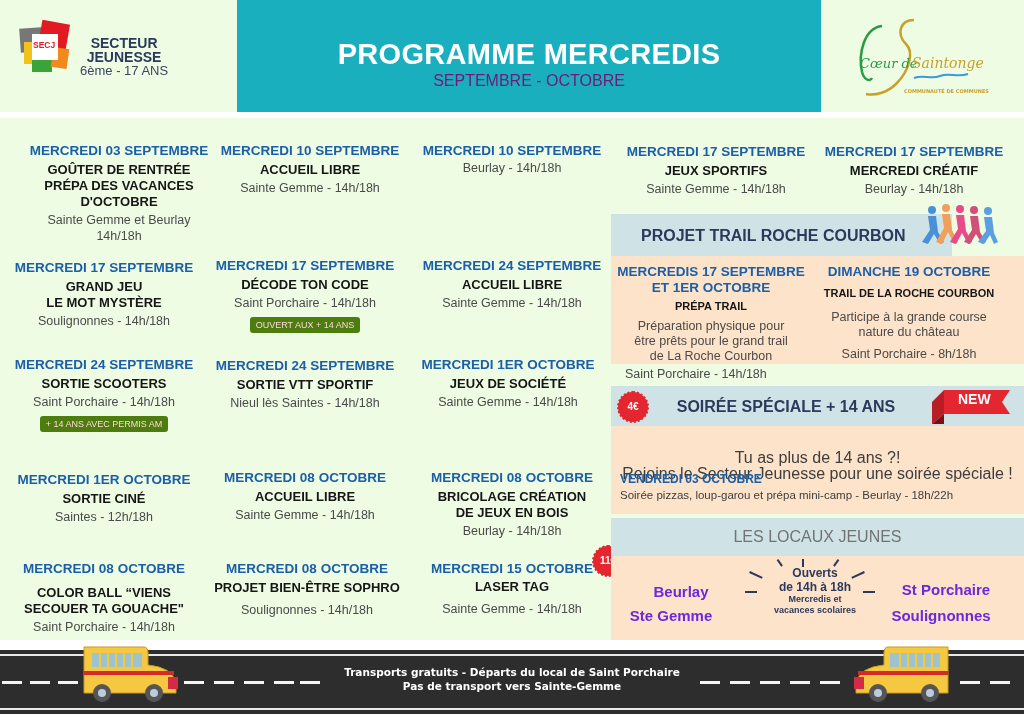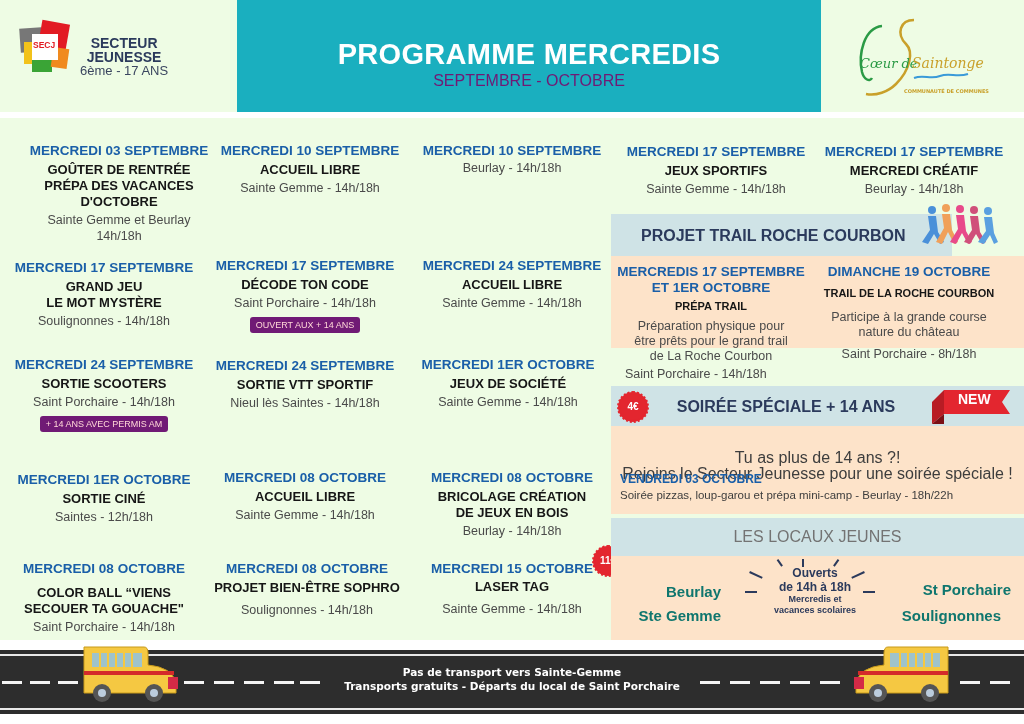--- a/index.html
+++ b/index.html
@@ -19,43 +19,43 @@
 
   .logo-cds { position: absolute; left: 852px; top: 14px; width: 145px; height: 90px; }
 
   .content-bg { position: absolute; left: 0; top: 118px; width: 1024px; height: 522px; background: #eefce4; }
 
   .event { position: absolute; text-align: center; }
   .ev-date { font-family: "Liberation Sans", sans-serif; font-weight: bold; color: #1a5fa8; font-size: 13.5px; display: block; white-space: nowrap; }
   .ev-title { font-family: "Liberation Sans", sans-serif; font-weight: bold; color: #161616; font-size: 13px; display: block; line-height: 16px; margin-top: 4px; white-space: pre-line; }
   .ev-place { font-family: "Liberation Sans", sans-serif; color: #4a4a4a; font-size: 12.5px; display: block; line-height: 16px; margin-top: 2px; white-space: pre-line; }
   .ev-note { font-family: "Liberation Sans", sans-serif; color: #4a4a4a; font-size: 12.5px; display: block; line-height: 15px; white-space: pre-line; }
-  .badge { display: inline-block; background: #701a75; color: #ffd7d7; font-family: "Liberation Sans", sans-serif; font-size: 9px; padding: 3px 6px; border-radius: 3px; margin-top: 6px; }
+  .badge { display: inline-block; background: #4d7c0f; color: #ffd7d7; font-family: "Liberation Sans", sans-serif; font-size: 9px; padding: 3px 6px; border-radius: 3px; margin-top: 6px; }
 
   .price-burst { position: absolute; width: 26px; height: 26px; background: #e3262f; color: #fff; font-family: "Liberation Sans", sans-serif; font-weight: bold; font-size: 10px; line-height: 26px; text-align: center; border-radius: 50%; box-shadow: 0 0 0 2px #e3262f; }
   .price-burst::before { content: ""; position: absolute; inset: -3px; border: 2px dotted #e3262f; border-radius: 50%; }
 
   
   .panel-head { position: absolute; background: #cfe3e6; }
   .panel-body { position: absolute; background: #fde3c9; }
   .panel-title { font-family: "Liberation Sans", sans-serif; font-weight: bold; color: #2b3a5c; font-size: 16px; }
 
   .trail-head { left: 611px; top: 214px; width: 341px; height: 42px; }
   .trail-head .panel-title { position: absolute; left: 30px; top: 13px; }
-  .trail-body { left: 611px; top: 256px; width: 413px; height: 92px; }
+  .trail-body { left: 611px; top: 256px; width: 413px; height: 108px; }
 
   .soiree-head { left: 611px; top: 386px; width: 413px; height: 40px; }
   .soiree-head .panel-title { position: absolute; left: 0; width: 310px; top: 12px; text-align: center; padding-left: 40px; }
   .soiree-body { left: 611px; top: 426px; width: 413px; height: 88px; }
 
   .locaux-head { left: 611px; top: 518px; width: 413px; height: 38px; }
   .locaux-head .panel-title { position: absolute; left: 0; width: 100%; top: 10px; text-align: center; font-weight: normal; font-size: 16px; font-family: "Liberation Sans", sans-serif; color: #737373; }
   .locaux-body { left: 611px; top: 556px; width: 413px; height: 84px; }
 
-  .loc-name { position: absolute; font-family: "Liberation Sans", sans-serif; font-weight: bold; color: #0f766e; font-size: 15px; text-align: right; }
+  .loc-name { position: absolute; font-family: "Liberation Sans", sans-serif; font-weight: bold; color: #6d28d9; font-size: 15px; text-align: center; }
   .open-box { position: absolute; left: 148px; top: 10px; width: 112px; text-align: center; color: #2b3a5c; font-family: "Liberation Sans", sans-serif; font-weight: bold; }
   .open-box .o1 { font-size: 12px; display: block; line-height: 14px; }
   .open-box .o2 { font-size: 9px; display: block; line-height: 11px; }
   .ray { position: absolute; background: #2b3a5c; height: 1.5px; }
 
   .new-ribbon { position: absolute; left: 930px; top: 388px; width: 80px; height: 36px; }
 
   
   .road { position: absolute; left: 0; top: 650px; width: 1024px; height: 64px; background: #2d2d2d; }
   .road .edge { position: absolute; left: 0; width: 100%; height: 2px; background: #e8e8e8; }
@@ -295,22 +295,22 @@
   <div class="dash" style="left:274px;"></div>
   <div class="dash" style="left:300px;"></div>
   <div class="dash" style="left:700px;"></div>
   <div class="dash" style="left:730px;"></div>
   <div class="dash" style="left:760px;"></div>
   <div class="dash" style="left:790px;"></div>
   <div class="dash" style="left:820px;"></div>
   <div class="dash" style="left:960px;"></div>
   <div class="dash" style="left:990px;"></div>
   <div class="road-text">
+    <span style="display:block;">Transports gratuits - Départs du local de Saint Porchaire</span>
     <span style="display:block;">Pas de transport vers Sainte-Gemme</span>
-    <span style="display:block;">Transports gratuits - Départs du local de Saint Porchaire</span>
   </div>
 </div>
 
 <svg class="bus" style="left:80px;" viewBox="0 0 100 60">
   <path d="M4 4 L64 4 Q68 4 68 10 L68 22 Q92 24 96 40 L96 50 L4 50 Z" fill="#f5c842" stroke="#c89a1a" stroke-width="1"></path>
   <rect x="12" y="10" width="50" height="14" fill="#9fc3cc"></rect>
   <g stroke="#f5c842" stroke-width="2">
       <line x1="20" y1="10" x2="20" y2="24"></line>
       <line x1="28" y1="10" x2="28" y2="24"></line>
       <line x1="36" y1="10" x2="36" y2="24"></line>

